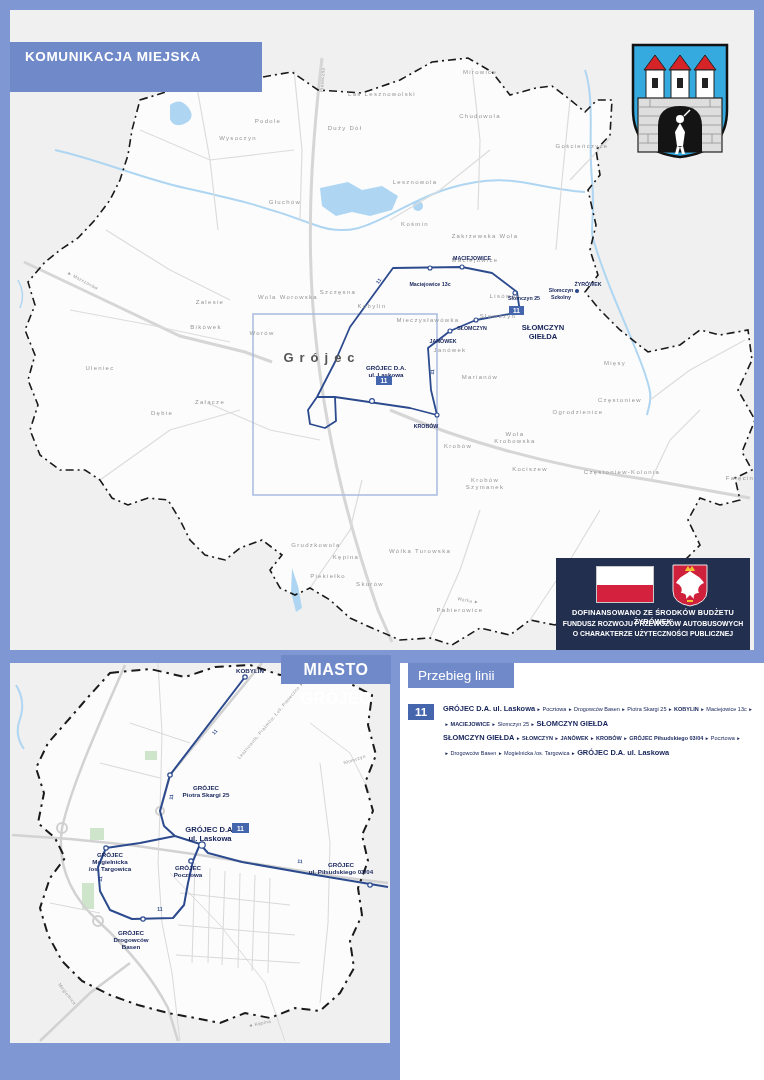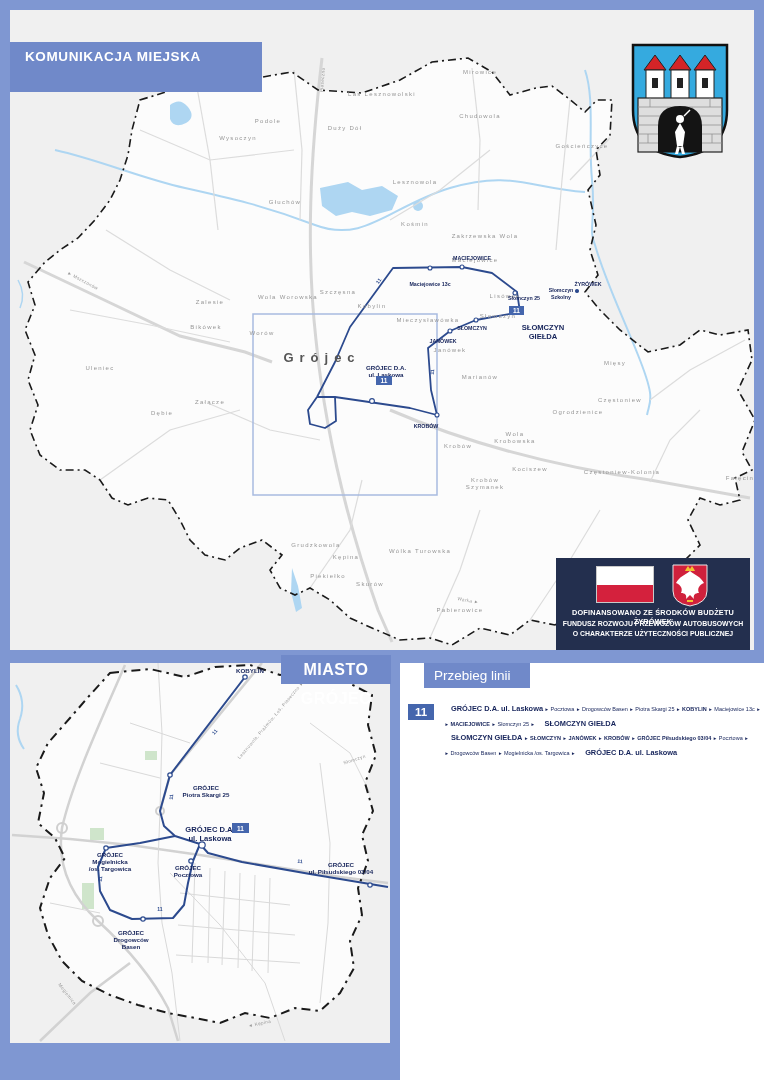--- a/index.html
+++ b/index.html
@@ -23,27 +23,27 @@
   .fund-l{position:absolute;width:100%;text-align:center;font-weight:bold;}
   .fund-l1{top:50px;font-size:7.3px;letter-spacing:.2px;}
   .fund-l2{top:62px;font-size:6.9px;}
   .fund-l3{top:72px;font-size:6.9px;}
   .frame-bl{position:absolute;left:0;top:663px;width:400px;height:417px;background:var(--frame);}
   .city-map{position:absolute;left:10px;top:0;width:380px;height:380px;background:#f0f0f0;overflow:hidden;}
   .miasto-banner{position:absolute;left:281px;top:655px;width:110px;height:29px;background:var(--banner);
         color:#fff;font-weight:bold;font-size:16px;line-height:29px;text-align:center;letter-spacing:.5px;z-index:6;}
   .route-panel{position:absolute;left:400px;top:663px;width:364px;height:417px;background:#fff;}
   .panel-header{position:absolute;left:8px;top:0;width:106px;height:25px;background:var(--banner);
-        color:#fff;font-size:13.5px;line-height:25px;padding-left:10px;box-sizing:border-box;margin-left:16px;}
+        color:#fff;font-size:13.5px;line-height:25px;padding-left:10px;box-sizing:border-box;}
   .route-row{position:absolute;left:8px;top:38px;right:2px;display:flex;}
   .line-badge{width:26px;height:16px;background:var(--badge);color:#fff;font-weight:bold;font-size:11.5px;
         text-align:center;line-height:16px;flex:none;margin-top:3px;}
   .route-lines{margin-left:9px;}
   .rline{line-height:10.5px;white-space:nowrap;color:var(--stop);}
-  .seg-L{font-size:7.4px;font-weight:bold;margin-left:8px;}
+  .seg-L{font-size:7.4px;font-weight:bold;}
   .seg-M{font-size:5.5px;font-weight:bold;}
   .seg-m{font-size:5.5px;}
   .arr{font-size:4.6px;margin:0 1.5px;}
   
   .t-area{font-size:6px;fill:#969696;letter-spacing:1.3px;text-anchor:middle;font-weight:500;}
   .t-stop{font-size:5.3px;fill:var(--stop);font-weight:bold;text-anchor:middle;}
   .t-stop.med{font-size:6.2px;}
   .t-stop.big{font-size:7.6px;}
   .t-road{font-size:4.6px;fill:#9a9a9a;text-anchor:middle;letter-spacing:.4px;}
   .t-num{font-size:5px;fill:var(--route);font-weight:bold;text-anchor:middle;}

